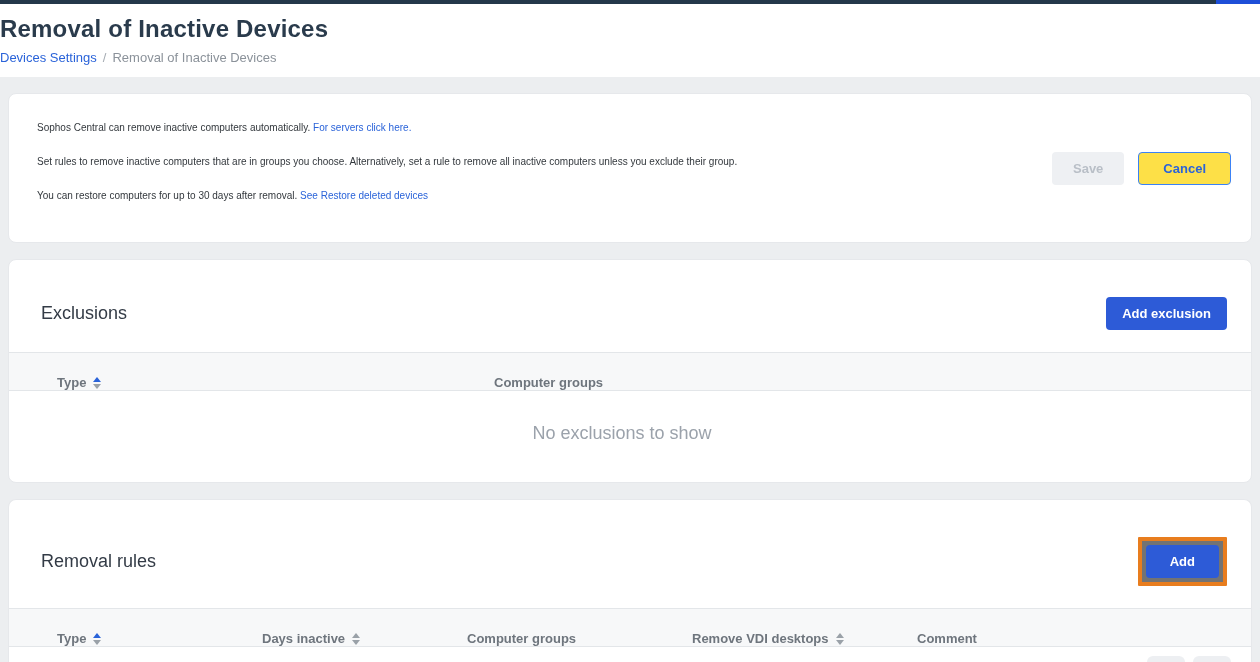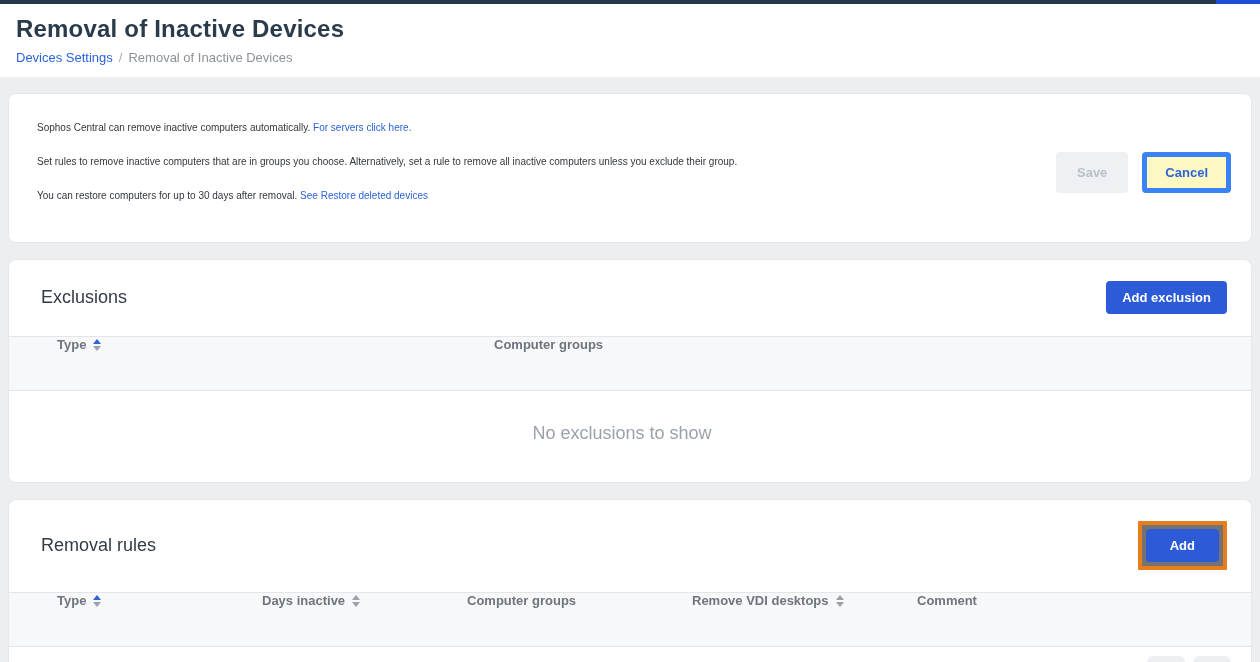--- a/index.html
+++ b/index.html
@@ -7,21 +7,21 @@
   body {
     font-family: "Liberation Sans", "DejaVu Sans", sans-serif;
     background: #ffffff;
     color: #33383d;
   }
   
   .topbar { height: 4px; background: #24384a; position: relative; }
   .topbar-accent { position: absolute; right: 0; top: 0; height: 4px; width: 44px; background: #1d4ed8; }
 
   
-  .page-header { background: #ffffff; padding: 11px 16px 12px 16px; }
+  .page-header { background: #ffffff; padding: 11px 16px 12px 0; }
   .page-title { font-size: 24px; font-weight: 700; color: #2a3b4c; letter-spacing: .2px; margin-bottom: 7px; }
   .breadcrumb { font-size: 13px; color: #8b929a; }
   .breadcrumb a { color: #2a63d9; text-decoration: none; }
   .crumb-sep { margin: 0 6px; color: #a6acb3; }
 
   
   .content {
     background: #eceef0;
     padding: 16px 8px 0 8px;
     height: 590px;
@@ -36,36 +36,36 @@
   }
 
   
   .info-panel { position: relative; padding: 24px 260px 22px 28px; }
   .info-panel p { font-size: 10px; line-height: 19px; margin-bottom: 15px; color: #33383d; }
   .info-panel p:last-child { margin-bottom: 0; }
   .info-panel a { color: #2a63d9; text-decoration: none; }
   .info-actions { position: absolute; top: 58px; right: 20px; display: flex; gap: 14px; }
   .btn { font-family: inherit; font-size: 13px; font-weight: 700; border-radius: 4px; cursor: pointer; border: none; }
   .btn-disabled { background: #eef0f3; color: #b9bfc7; padding: 6px 21px; cursor: default; }
-  .btn-secondary { background: #fef9c3; border: 5px solid #3b82f6; color: #2a63d9; padding: 8px 18px; }
+  .btn-secondary { background: #fde047; border: 1px solid #3b82f6; color: #2a63d9; padding: 8px 24px; }
   .btn-primary { background: #2d5bd7; color: #ffffff; padding: 9px 16px; }
 
   
-  .section-header { display: flex; justify-content: space-between; align-items: center; padding: 21px 24px 22px 32px; }
+  .section-header { display: flex; justify-content: space-between; align-items: center; padding: 37px 24px 22px 32px; }
   .section-title { font-size: 18px; font-weight: 400; color: #333b46; }
   .highlight-box { border: 4px solid #e87d1e; padding: 4px; border-radius: 1px; background: #737373; }
   .highlight-box .btn-primary { padding: 9px 24px; }
 
   
   .table-head {
-    display: flex; align-items: flex-start;
+    display: flex; align-items: flex-end;
     background: #f7f8f9;
     border-top: 1px solid #e3e6e9;
     border-bottom: 1px solid #e3e6e9;
-    height: 55px;
+    height: 39px;
     font-size: 13px; font-weight: 700; color: #6e757d;
   }
   .th { display: flex; align-items: center; }
   .cell-1 { width: 242px; padding-left: 48px; }
   .cell-2 { width: 205px; margin-left: 11px; }
   .cell-3 { width: 225px; }
   .cell-4 { width: 225px; }
   .cell-5 { flex: 1; }
   .excl-1 { width: 485px; padding-left: 48px; }
   .excl-2 { flex: 1; }

